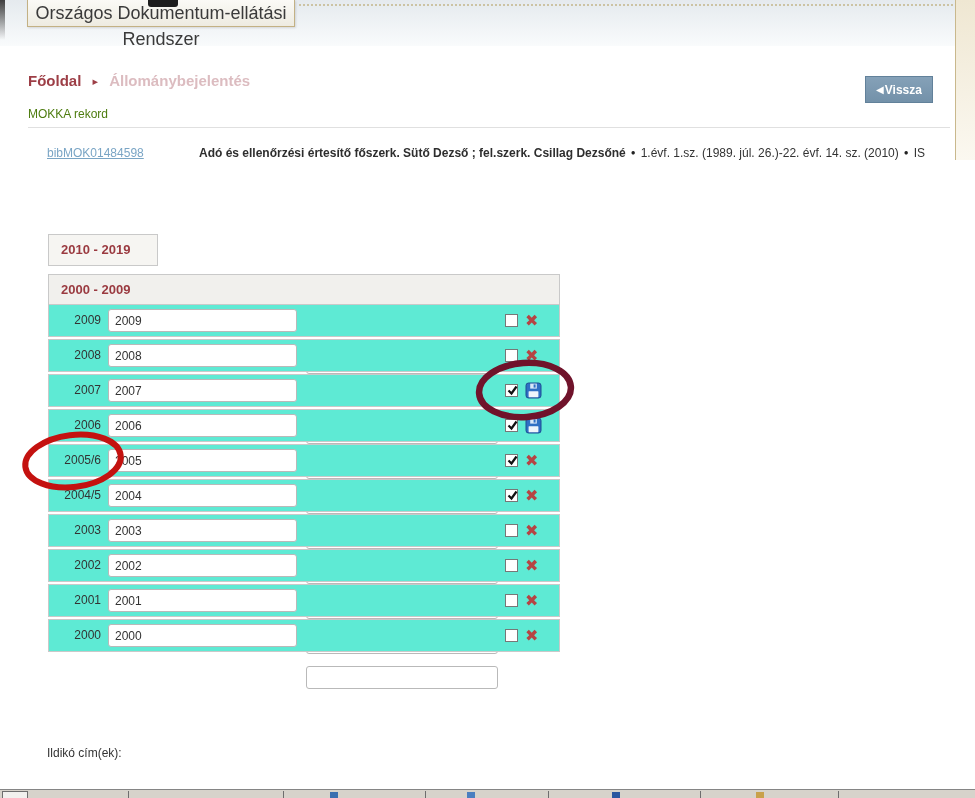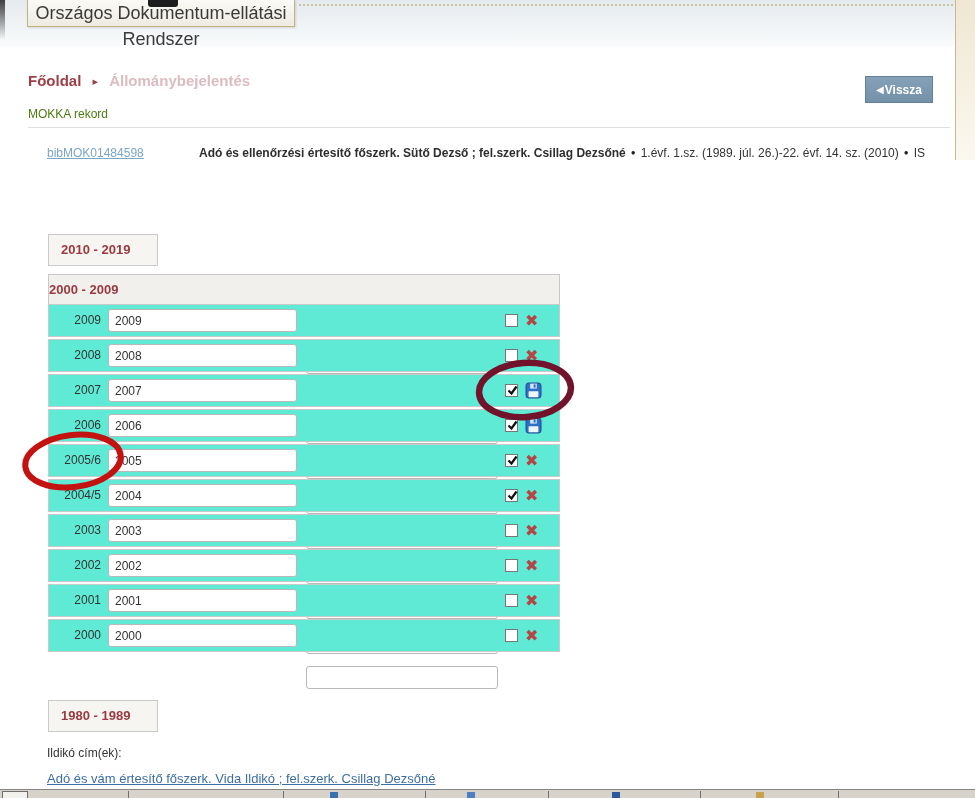--- a/index.html
+++ b/index.html
@@ -47,21 +47,21 @@
   .record-id { display:inline-block; width:152px; color:#7aa5c5; text-decoration:underline; cursor:pointer; }
   .record-title { font-weight:bold; color:#2e2e2e; }
   .bullet { font-size:8px; color:#222; margin:0 5px; vertical-align:2px; }
 
   
   .decade-btn { position:absolute; width:110px; height:32px; background:#f6f5f2;
                 border:1px solid #c9c9c9; color:#9a3a40; font-weight:bold; font-size:13px;
                 line-height:30px; padding-left:12px; cursor:pointer; }
   .decade-header { position:absolute; left:48px; top:274px; width:512px; height:31px;
                 background:#f1f0ed; border:1px solid #c9c9c9; color:#9a3a40; font-weight:bold;
-                font-size:13px; line-height:29px; }
+                font-size:13px; line-height:29px; padding-left:12px; }
 
   
   .h-row { position:absolute; left:48px; width:512px; height:33px;
            background:#5eead4; border:1px solid #c9c9c9; }
   .h-label { position:absolute; left:0; top:0; width:52px; height:31px; line-height:31px;
              text-align:right; font-size:12px; color:#333; }
   .h-input { position:absolute; top:4px; height:23px; border:1px solid #b9b9b9; border-radius:3px;
              font-size:12px; color:#333; padding:0 6px; background:#fff;
              font-family:"Liberation Sans","DejaVu Sans",sans-serif; }
   .h-input.year { left:59px;  width:189px; }
@@ -216,24 +216,22 @@
       </div>
       <div class="h-row" style="top: 619px;">
         <div class="h-label">2000</div>
         <input class="h-input year" value="2000" style="">
         <input class="h-input note" style="">
         <span class="h-check"></span>
         <span class="h-action"><span class="x-glyph">✖</span></span>
       </div>
     </div>
 
-  <div class="decade-btn" style="left:48px; top:700px;">1980 - 1989</div>
 
   <div class="prev-label">Ildikó cím(ek):</div>
-  <div class="prev-link">Adó és vám értesítő főszerk. Vida Ildikó ; fel.szerk. Csillag Dezsőné</div>
 
   <div class="taskbar">
     <div class="tb-start"></div>
     <div class="tb-sep" style="left:128px;"></div>
     <div class="tb-sep" style="left:283px;"></div>
     <div class="tb-sep" style="left:425px;"></div>
     <div class="tb-sep" style="left:548px;"></div>
     <div class="tb-sep" style="left:700px;"></div>
     <div class="tb-sep" style="left:838px;"></div>
     <div class="tb-ico" style="left:330px; background:#3a6fb0;"></div>

